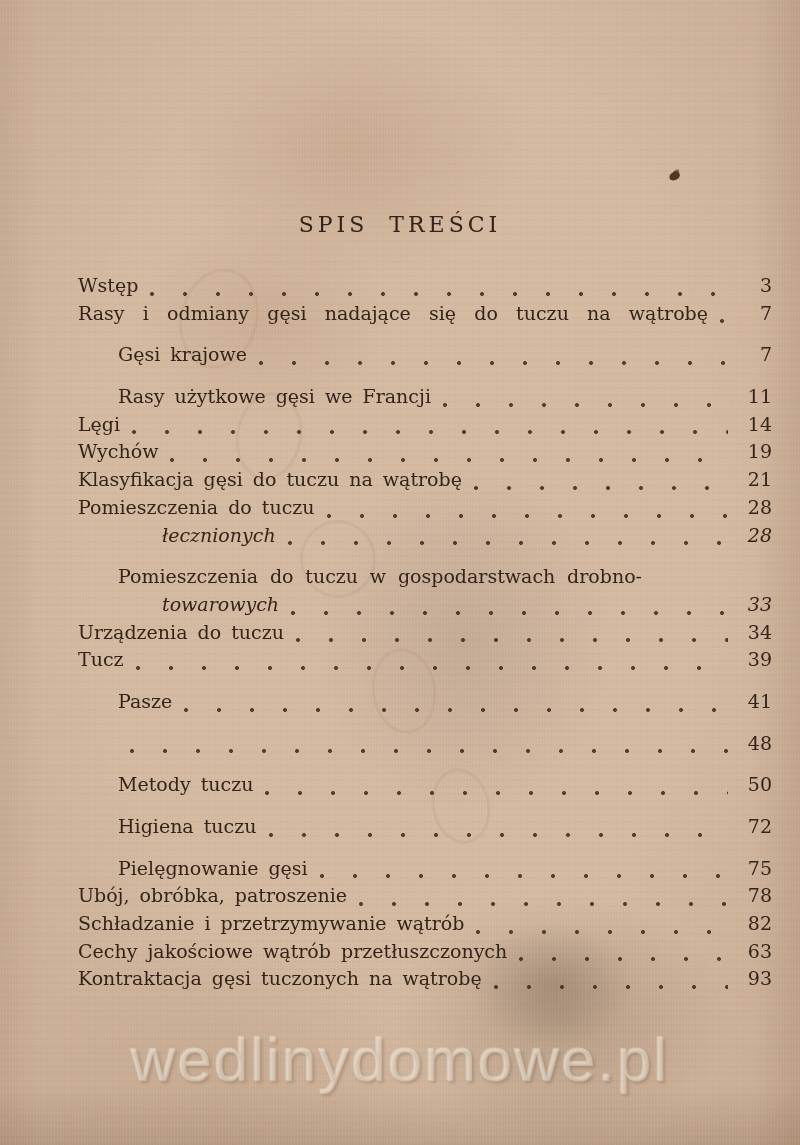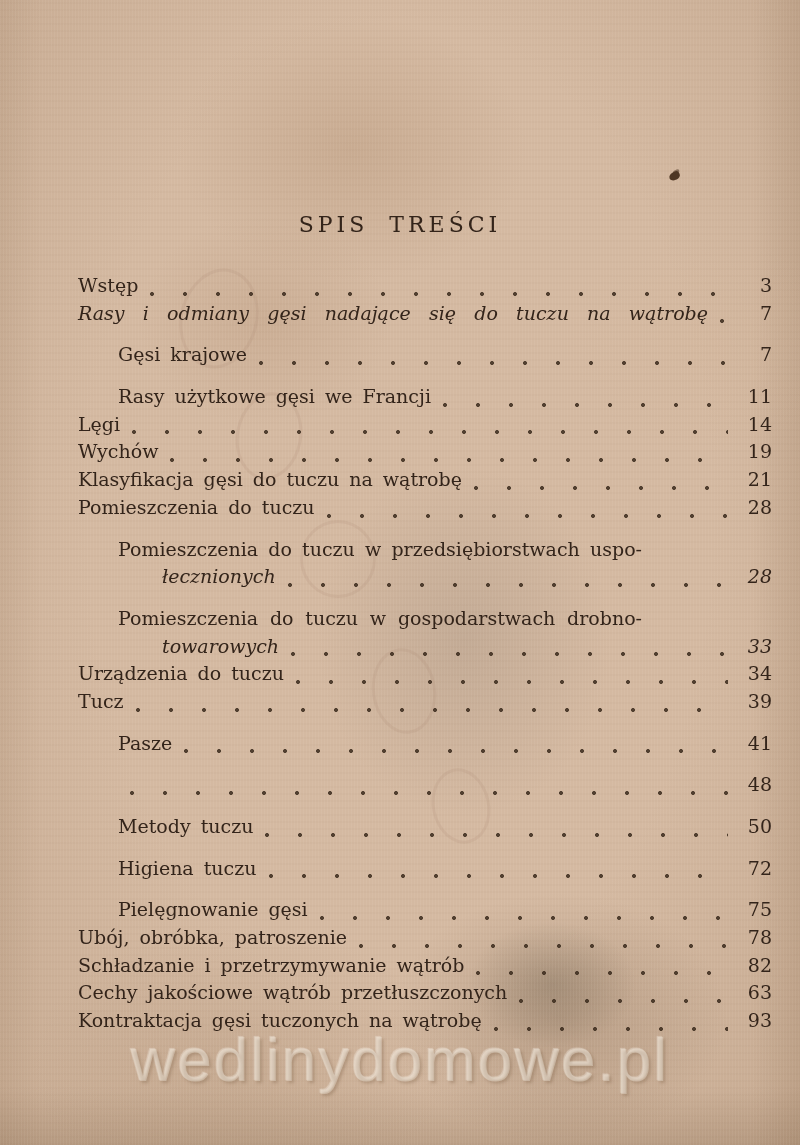--- a/index.html
+++ b/index.html
@@ -54,21 +54,21 @@
   .dots::after {
     content: "";
     position: absolute; left: 12px; right: 8px; bottom: 6px; height: 4px;
     background-image: radial-gradient(circle at 2px 2px, rgba(58,42,28,0.85) 1.6px, rgba(58,42,28,0) 2.3px);
     background-size: 33px 4px;
     background-repeat: repeat-x;
   }
   
   .row.spread .label {
     flex: 1 1 auto; white-space: normal;
-    text-align: justify; text-align-last: justify; font-style: italic;
+    text-align: justify; text-align-last: justify;
   }
   .row.spread .dots { flex: 0 0 28px; }
   
   .row.wrap-head .label {
     flex: 0 0 auto; width: 524px; white-space: normal;
     text-align: justify; text-align-last: justify;
   }
   .row.wrap-head .dots::after { display: none; }
   .row.wrap-head .pagenum { visibility: hidden; }
   .pagenum { flex: 0 0 auto; min-width: 36px; text-align: right; }
@@ -148,25 +148,20 @@
       <div class="row i0">
       <span class="label">Klasyfikacja gęsi do tuczu na wątrobę</span>
       <span class="dots"></span>
       <span class="pagenum">21</span>
     </div>
       <div class="row i0">
       <span class="label">Pomieszczenia do tuczu</span>
       <span class="dots"></span>
       <span class="pagenum">28</span>
     </div>
-      <div class="row i1 wrap-head">
-      <span class="label">Pomieszczenia do tuczu w przedsiębiorstwach uspo-</span>
-      <span class="dots"></span>
-      <span class="pagenum"></span>
-    </div>
       <div class="row i2">
       <span class="label">łecznionych</span>
       <span class="dots"></span>
       <span class="pagenum">28</span>
     </div>
       <div class="row i1 wrap-head">
       <span class="label">Pomieszczenia do tuczu w gospodarstwach drobno-</span>
       <span class="dots"></span>
       <span class="pagenum"></span>
     </div>

